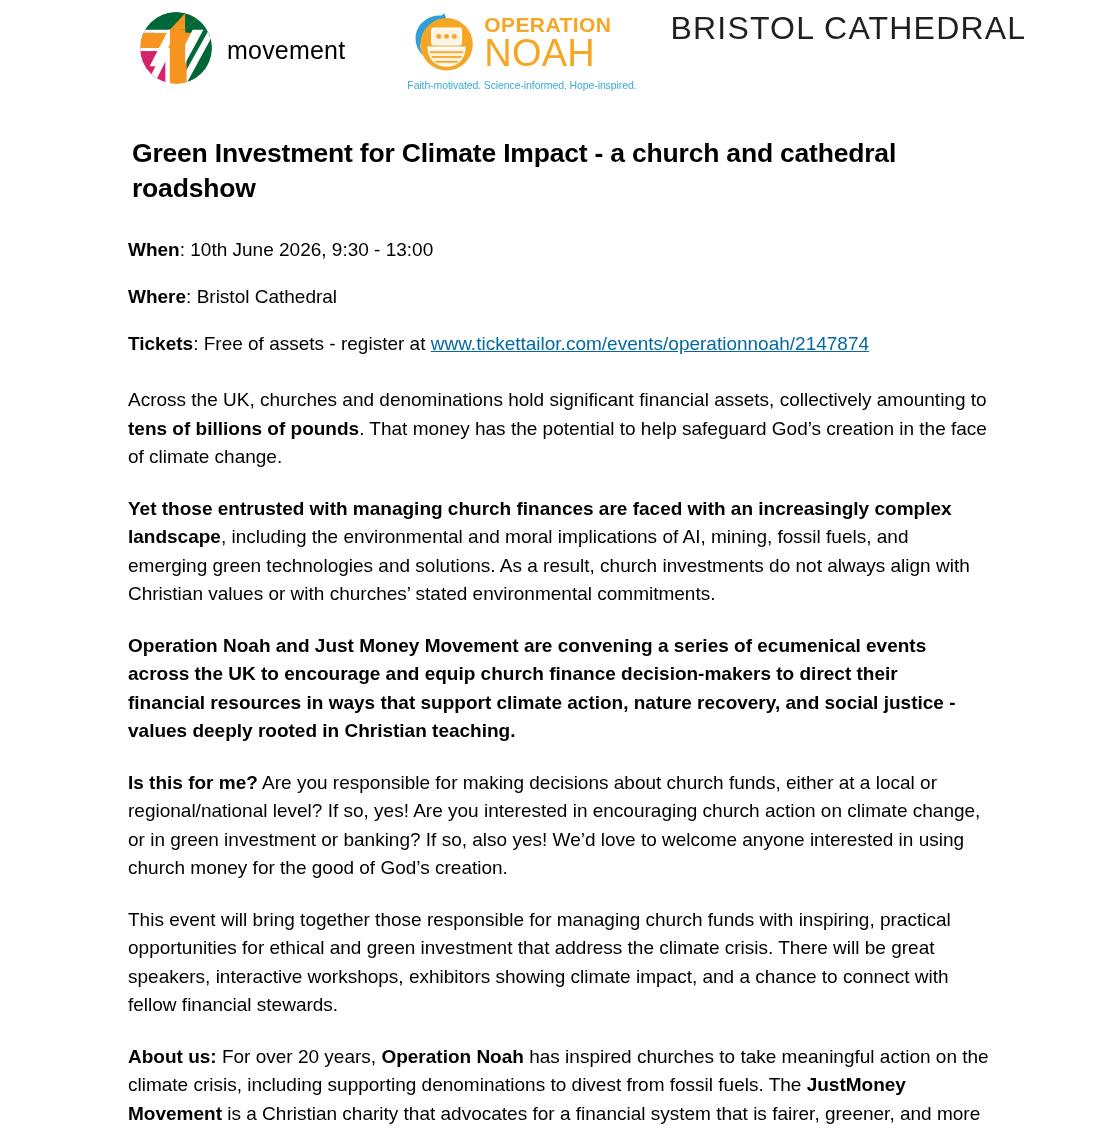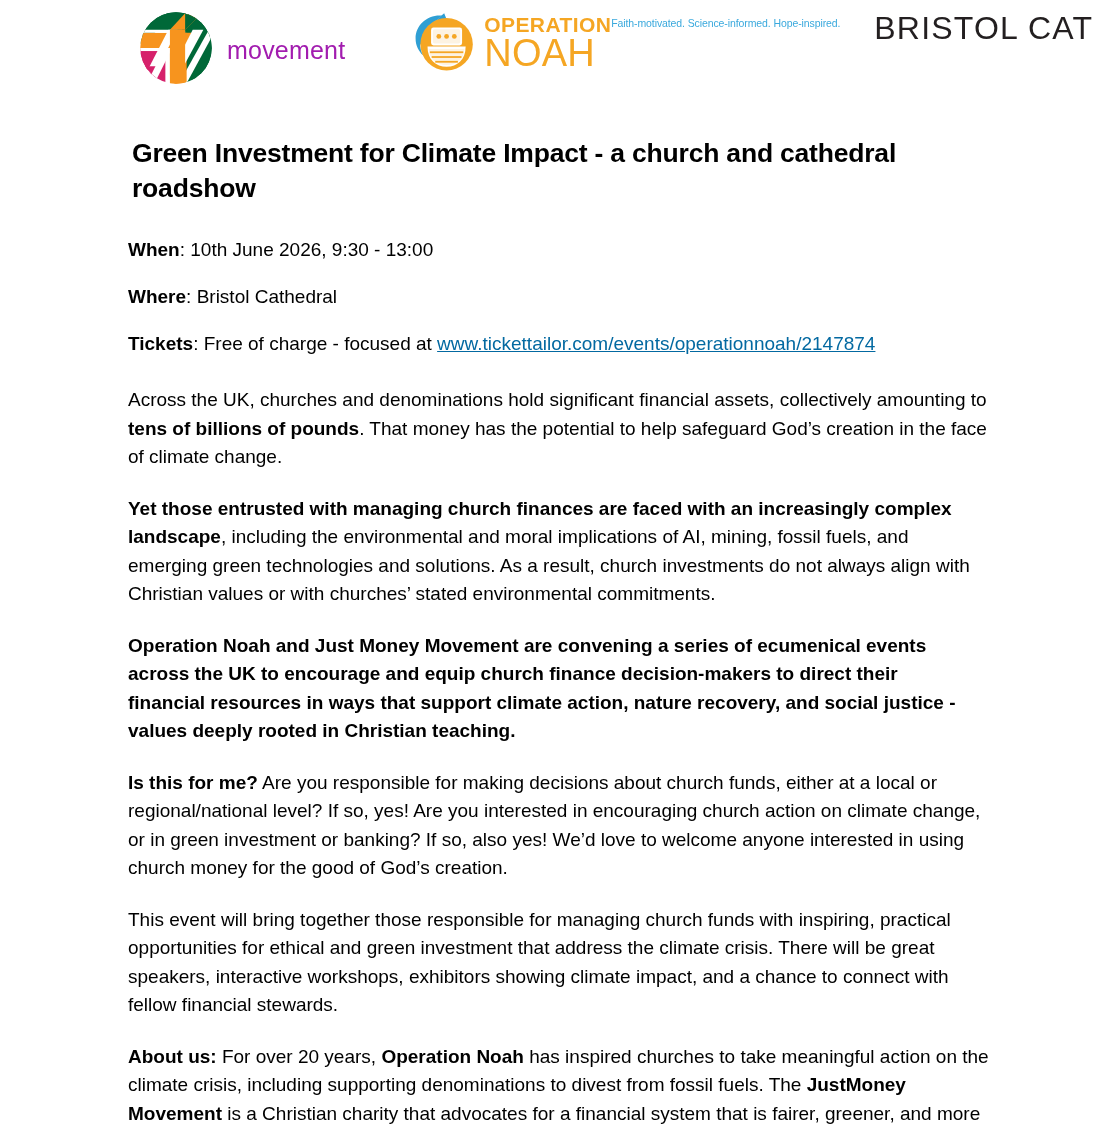--- a/index.html
+++ b/index.html
@@ -47,30 +47,30 @@
   .jmm-just {
     font-weight: bold;
     color: #76bc43;
   }
   .jmm-money {
     font-weight: normal;
     color: #8cc63f;
   }
   .jmm-movement {
     font-size: 25px;
-    color: #a21caf;
+    color: #000000;
     letter-spacing: 0.2px;
     margin-top: 4px;
     padding-left: 2px;
   }
 
   
   .on-logo {
     display: flex;
-    flex-direction: row;
+    flex-direction: column;
     margin-right: 34px;
     margin-top: 2px;
   }
   .on-main {
     display: flex;
     align-items: center;
   }
   .on-mark {
     width: 72px;
     height: 62px;
@@ -230,21 +230,21 @@
   <h1 class="doc-title">Green Investment for Climate Impact - a church and cathedral roadshow</h1>
 
   <div class="details">
     <div class="detail-line">
       <b>When</b><span>: 10th June 2026, 9:30 - 13:00</span>
     </div>
     <div class="detail-line">
       <b>Where</b><span>: Bristol Cathedral</span>
     </div>
     <div class="detail-line">
-      <b>Tickets</b><span>: Free of charge - focused at </span><a class="ticket-link" href="#">www.tickettailor.com/events/operationnoah/2147874</a>
+      <b>Tickets</b><span>: Free of assets - register at </span><a class="ticket-link" href="#">www.tickettailor.com/events/operationnoah/2147874</a>
     </div>
   </div>
 
   <p class="para first">
     <span>Across the UK, churches and denominations hold significant financial assets, collectively amounting to </span><b>tens of billions of pounds</b><span>. That money has the potential to help safeguard God’s creation in the face of climate change.</span>
   </p>
 
   <p class="para">
     <b>Yet those entrusted with managing church finances are faced with an increasingly complex landscape</b><span>, including the environmental and moral implications of AI, mining, fossil fuels, and emerging green technologies and solutions.  As a result, church investments do not always align with Christian values or with churches’ stated environmental commitments.</span>
   </p>

